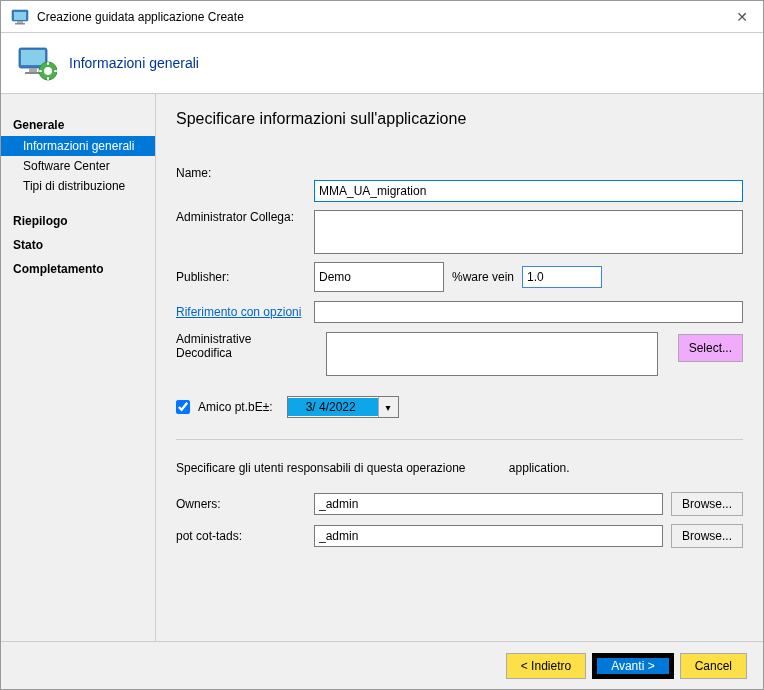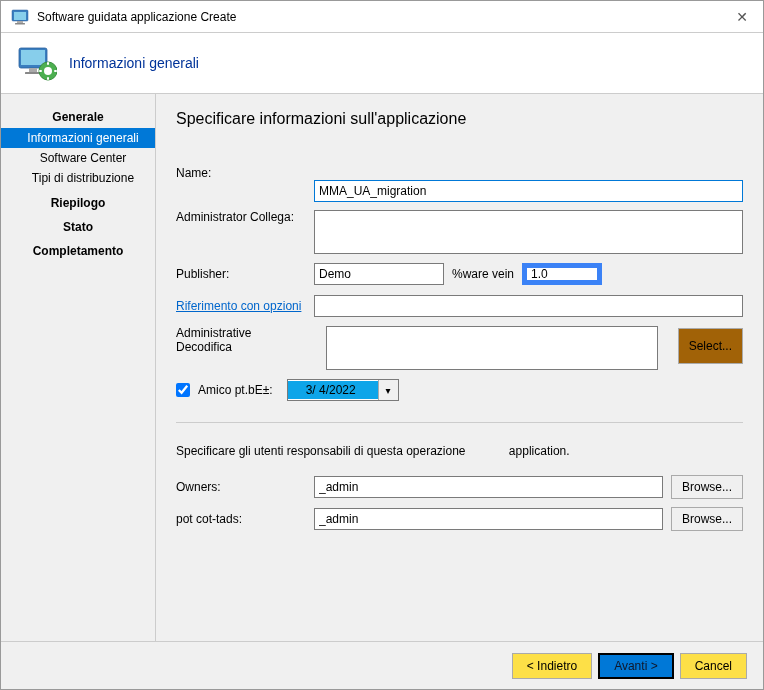--- a/index.html
+++ b/index.html
@@ -73,23 +73,22 @@
       color: #003399;
     }
     .content-area {
       display: flex;
       flex: 1;
       overflow: hidden;
     }
     .sidebar {
       width: 155px;
       background: #f0f0f0;
-      padding: 12px 0;
+      padding: 20px 0;
       border-right: 1px solid #ccc;
-      text-align: center;
     }
     .sidebar-group-label {
       font-size: 12px;
       font-weight: bold;
       color: #000;
       padding: 4px 12px;
       cursor: default;
     }
     .sidebar-item {
       padding: 3px 12px 3px 22px;
@@ -148,35 +147,35 @@
       height: 44px;
       border: 1px solid #7a7a7a;
       background: #fff;
       padding: 2px 4px;
       font-size: 12px;
       resize: none;
       outline: none;
     }
     .publisher-input {
       width: 130px;
-      height: 22px;
+      height: 30px;
       border: 1px solid #7a7a7a;
       background: #fff;
       padding: 2px 4px;
       font-size: 12px;
       outline: none;
     }
     .version-label {
       font-size: 12px;
       color: #000;
     }
     .version-input {
       width: 80px;
       height: 22px;
-      border: 5px solid #3b82f6;
+      border: 1px solid #3b82f6;
       background: #fff;
       padding: 2px 4px;
       font-size: 12px;
       outline: none;
     }
     .link-label {
       color: #0066cc;
       text-decoration: underline;
       cursor: pointer;
       font-size: 12px;
@@ -190,32 +189,33 @@
       flex: 1;
       height: 44px;
       border: 1px solid #7a7a7a;
       background: #fff;
       padding: 2px 4px;
       font-size: 12px;
       resize: none;
       outline: none;
     }
     .select-btn {
-      height: 36px;
+      height: 28px;
       padding: 0 10px;
-      background: #a16207;
+      background: #f0abfc;
       border: 1px solid #aaa;
       font-size: 12px;
       cursor: pointer;
       white-space: nowrap;
     }
     .checkbox-row {
       display: flex;
       align-items: center;
       gap: 8px;
+      margin-top: 11px;
     }
     .form-checkbox {
       width: 14px;
       height: 14px;
       cursor: pointer;
     }
     .date-input-wrap {
       display: flex;
       align-items: center;
       border: 1px solid #7a7a7a;
@@ -272,22 +272,22 @@
     .footer-btn {
       height: 26px;
       padding: 0 14px;
       font-size: 12px;
       cursor: pointer;
       border: 1px solid #aaa;
       background: #fde047;
     }
     .footer-btn.primary {
       background: #0078d7;
-      color: #0f172a;
-      border: 2px solid #000000;
+      color: #ffffff;
+      border: 5px solid #000000;
     }
 
     
     .computer-icon-svg {
       display: inline-block;
     }
   </style>
 </head>
 <body>
 
@@ -295,21 +295,21 @@
 
   <div class="title-bar">
     <div class="title-bar-left">
 
       <svg class="title-icon computer-icon-svg" viewBox="0 0 18 18" xmlns="http://www.w3.org/2000/svg">
         <rect x="1" y="2" width="16" height="11" rx="1" fill="#3a7ebf" stroke="#2a5f9e" stroke-width="0.5"></rect>
         <rect x="3" y="4" width="12" height="8" fill="#87ceeb"></rect>
         <rect x="6" y="13" width="6" height="2" fill="#aaa"></rect>
         <rect x="4" y="15" width="10" height="1.5" rx="0.5" fill="#888"></rect>
       </svg>
-      <span class="title-text">Software guidata applicazione Create</span>
+      <span class="title-text">Creazione guidata applicazione Create</span>
     </div>
     <button class="close-btn">✕</button>
   </div>
 
   <div class="header-section">
     <svg class="header-icon" viewBox="0 0 40 40" xmlns="http://www.w3.org/2000/svg">
       <rect x="2" y="5" width="28" height="20" rx="2" fill="#3a7ebf" stroke="#2a5f9e" stroke-width="0.8"></rect>
       <rect x="4" y="7" width="24" height="15" fill="#87ceeb"></rect>
       <rect x="12" y="25" width="8" height="4" fill="#aaa"></rect>
       <rect x="8" y="29" width="16" height="2" rx="0.5" fill="#888"></rect>
@@ -324,21 +324,21 @@
     <span class="header-title">Informazioni generali</span>
   </div>
 
   <div class="content-area">
 
     <div class="sidebar">
       <div class="sidebar-group-label">Generale</div>
       <div class="sidebar-item active">Informazioni generali</div>
       <div class="sidebar-item">Software Center</div>
       <div class="sidebar-item">Tipi di distribuzione</div>
-      <div class="sidebar-group-label" style="margin-top:4px;">Riepilogo</div>
+      <div class="sidebar-group-label" style="margin-top:14px;">Riepilogo</div>
       <div class="sidebar-group-label" style="margin-top:2px;">Stato</div>
       <div class="sidebar-group-label" style="margin-top:2px;">Completamento</div>
     </div>
 
     <div class="main-panel">
       <div class="main-title">Specificare informazioni sull'applicazione</div>
 
       <div class="form-section">
 
         <div class="form-row">

